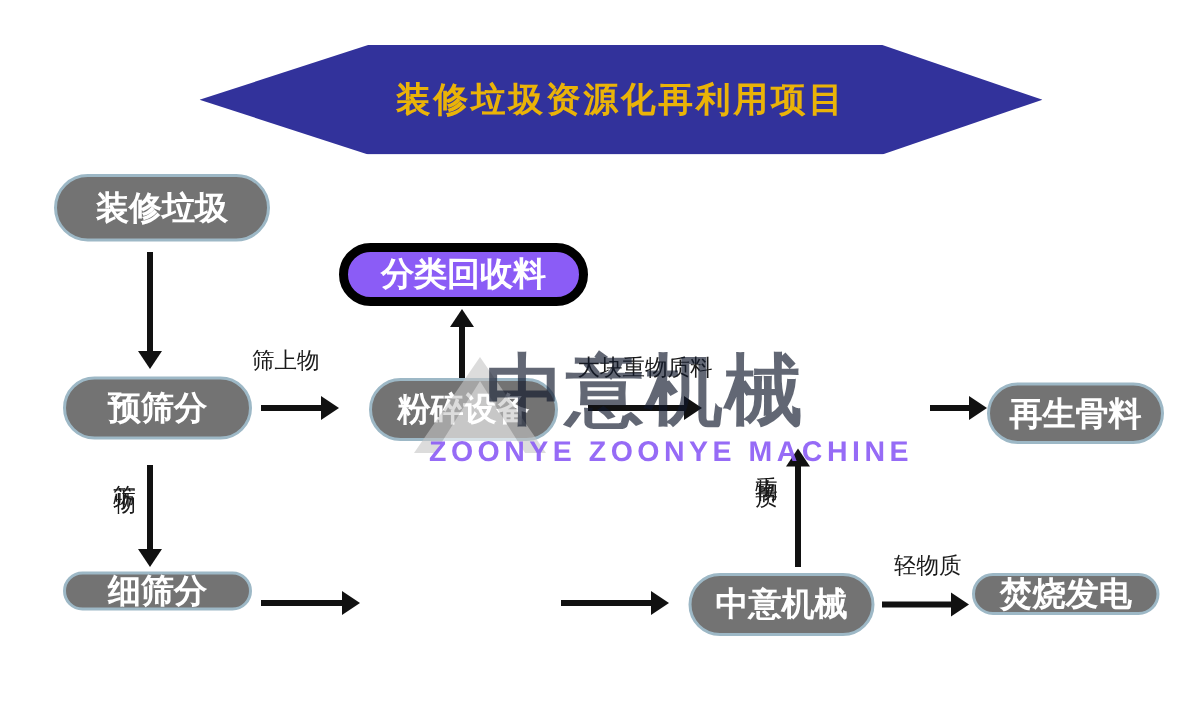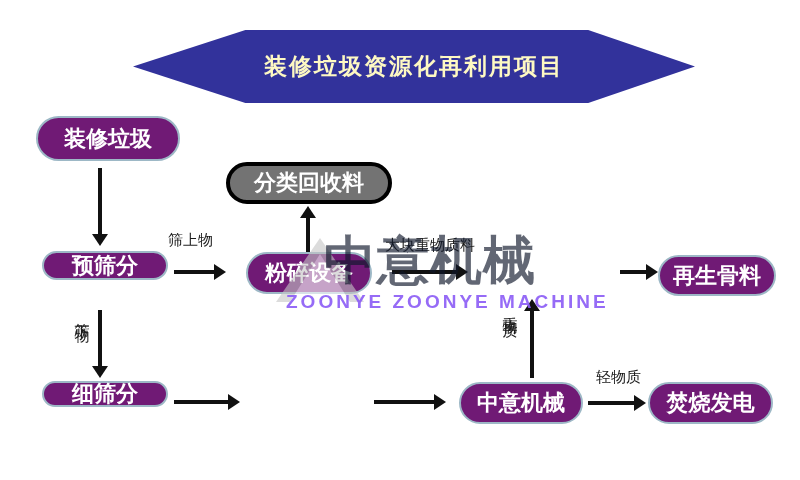--- a/index.html
+++ b/index.html
@@ -7,30 +7,30 @@
   .canvas{position:relative;width:800px;height:480px;background:#ffffff;overflow:hidden;}
 
   
   .banner{
     position:absolute;left:133px;top:30px;width:562px;height:73px;
     background:#32329B;
     clip-path:polygon(0% 50%,20% 0%,81% 0%,100% 50%,81% 100%,20% 100%);
     display:flex;align-items:center;justify-content:center;
     z-index:2;
   }
-  .banner span{color:#fef9c3;font-size:23px;font-weight:bold;letter-spacing:2px;}
+  .banner span{color:#eab308;font-size:23px;font-weight:bold;letter-spacing:2px;}
 
   
   .node{
     position:absolute;border-radius:999px;
     display:flex;align-items:center;justify-content:center;
     z-index:2;box-sizing:border-box;
   }
-  .node.blue{background:#701a75;border:2px solid #9db8c6;}
-  .node.green{background:#737373;border:4px solid #000000;}
+  .node.blue{background:#737373;border:2px solid #9db8c6;}
+  .node.green{background:#8b5cf6;border:6px solid #000000;}
   .node span{color:#ffffff;font-size:22px;font-weight:bold;white-space:nowrap;}
 
   
   .arrow{position:absolute;z-index:3;}
   .arrow-right::before{content:"";position:absolute;left:0;right:10px;top:50%;margin-top:-2px;height:4px;background:#111;}
   .arrow-right::after{content:"";position:absolute;right:0;top:50%;margin-top:-8px;width:0;height:0;
     border-left:12px solid #111;border-top:8px solid transparent;border-bottom:8px solid transparent;}
   .arrow-down::before{content:"";position:absolute;top:0;bottom:10px;left:50%;margin-left:-2px;width:4px;background:#111;}
   .arrow-down::after{content:"";position:absolute;bottom:0;left:50%;margin-left:-8px;width:0;height:0;
     border-top:12px solid #111;border-left:8px solid transparent;border-right:8px solid transparent;}
@@ -58,36 +58,36 @@
   <div class="banner">
     <span>装修垃圾资源化再利用项目</span>
   </div>
 
   <div class="node blue" style="left:36px;top:116px;width:144px;height:45px;">
     <span>装修垃圾</span>
   </div>
   <div class="node green" style="left:226px;top:162px;width:166px;height:42px;">
     <span>分类回收料</span>
   </div>
-  <div class="node blue" style="left:42px;top:251px;width:126px;height:29px;font-family:Liberation Serif, serif;">
+  <div class="node blue" style="left:42px;top:251px;width:126px;height:42px;font-family:Liberation Serif, serif;">
     <span>预筛分</span>
   </div>
   <div class="node blue" style="left:246px;top:252px;width:126px;height:42px;">
     <span>粉碎设备</span>
   </div>
   <div class="node blue" style="left:658px;top:255px;width:118px;height:41px;">
     <span>再生骨料</span>
   </div>
   <div class="node blue" style="left:42px;top:381px;width:126px;height:26px;">
     <span>细筛分</span>
   </div>
   <div class="node blue" style="left:459px;top:382px;width:124px;height:42px;">
     <span>中意机械</span>
   </div>
-  <div class="node blue" style="left:648px;top:382px;width:125px;height:42px;text-align:right;">
+  <div class="node blue" style="left:648px;top:382px;width:125px;height:28px;text-align:right;">
     <span>焚烧发电</span>
   </div>
 
   <div class="arrow arrow-down" style="left:92px;top:168px;width:16px;height:78px;"></div>
   <div class="arrow arrow-right" style="left:174px;top:264px;width:52px;height:16px;"></div>
   <div class="arrow arrow-up" style="left:300px;top:206px;width:16px;height:46px;"></div>
   <div class="arrow arrow-right" style="left:392px;top:264px;width:76px;height:16px;"></div>
   <div class="arrow arrow-right" style="left:620px;top:264px;width:38px;height:16px;"></div>
   <div class="arrow arrow-down" style="left:92px;top:310px;width:16px;height:68px;"></div>
   <div class="arrow arrow-right" style="left:174px;top:394px;width:66px;height:16px;"></div>

